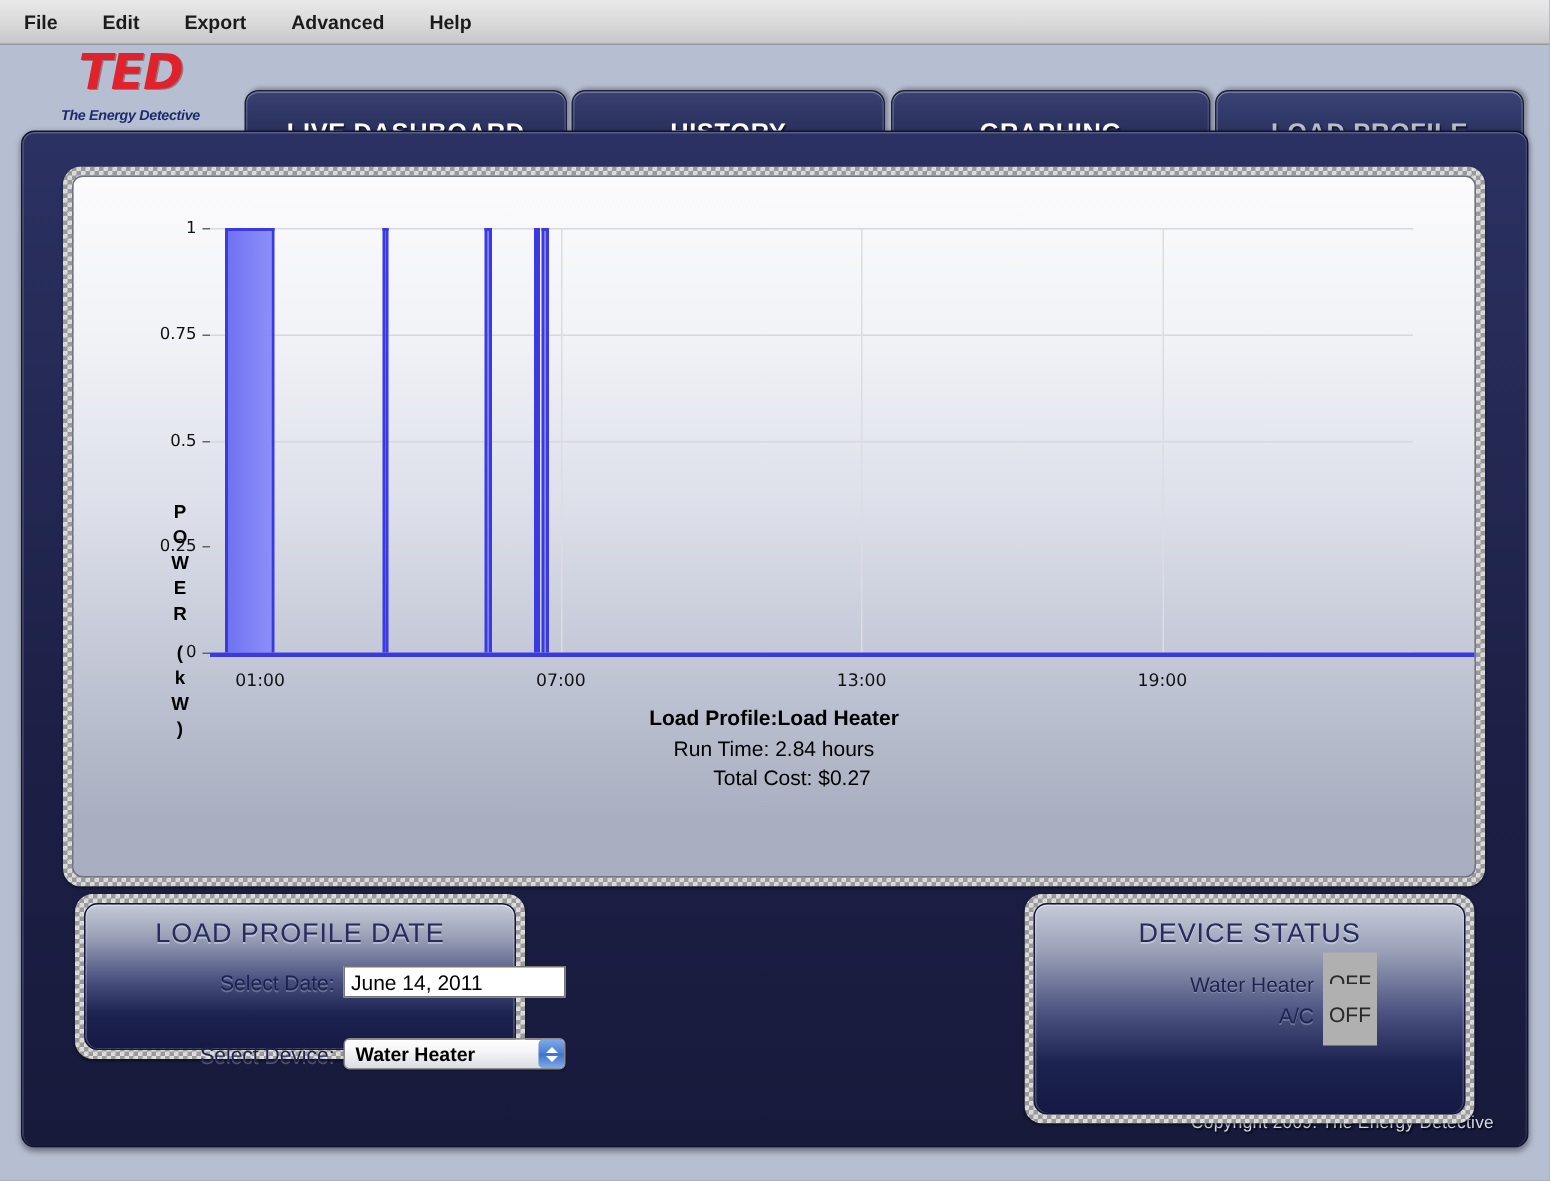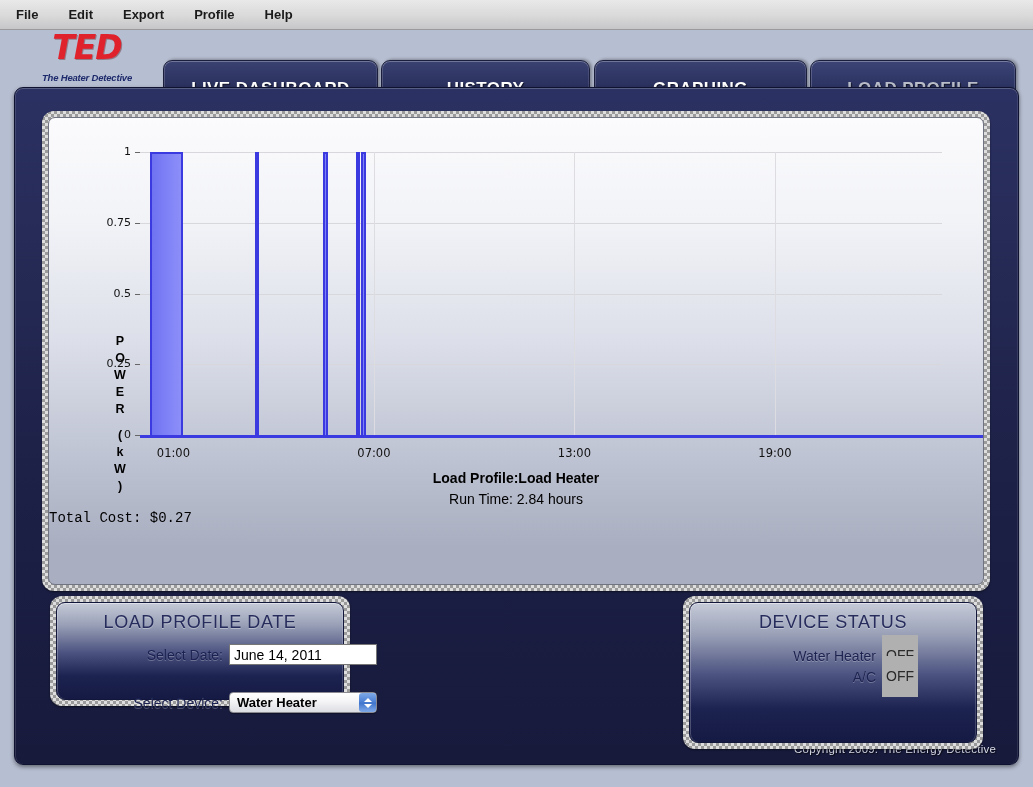--- a/index.html
+++ b/index.html
@@ -137,22 +137,22 @@
   }
   #chart-caption{
     position:absolute;left:0;top:352px;width:100%;text-align:center;
     font-size:14px;font-weight:bold;color:#000;
   }
   #chart-runtime{
     position:absolute;left:0;top:373px;width:100%;text-align:center;
     font-size:14px;color:#000;
   }
   #chart-cost{
-    position:absolute;left:0;top:392px;width:100%;
-    font-size:14px;color:#000;font-family:Liberation Mono, monospace;
+    position:absolute;left:12px;top:392px;width:100%;text-align:center;
+    font-size:14px;color:#000;
   }
 
   
   .panel-bezel{padding:6px;}
   .panel-inner{
     position:relative;width:100%;height:100%;box-sizing:border-box;
     border-radius:9px;
     background:linear-gradient(to bottom,#c6cad8 0%,#9ba2b8 22%,#4b5280 52%,#1d2350 76%,#141a43 100%);
     border:1px solid #12163a;
     box-shadow:inset 0 1px 0 rgba(255,255,255,.45),
@@ -211,28 +211,28 @@
 </style>
 </head>
 <body>
 
 <div id="app">
 
   <div id="menubar">
     <div class="menu-item">File</div>
     <div class="menu-item">Edit</div>
     <div class="menu-item">Export</div>
-    <div class="menu-item">Profile</div>
+    <div class="menu-item">Advanced</div>
     <div class="menu-item">Help</div>
   </div>
 
   <div id="header">
     <div id="logo">
       <div class="ted">TED</div>
-      <div class="tagline">The Heater Detective</div>
+      <div class="tagline">The Energy Detective</div>
     </div>
 
     <div class="tab" id="tab0">LIVE DASHBOARD</div>
     <div class="tab" id="tab1">HISTORY</div>
     <div class="tab" id="tab2">GRAPHING</div>
     <div class="tab active" id="tab3">LOAD PROFILE</div>
   </div>
 
   <div id="window">
     <div id="footer-copy">Copyright 2009. The Energy Detective</div>

